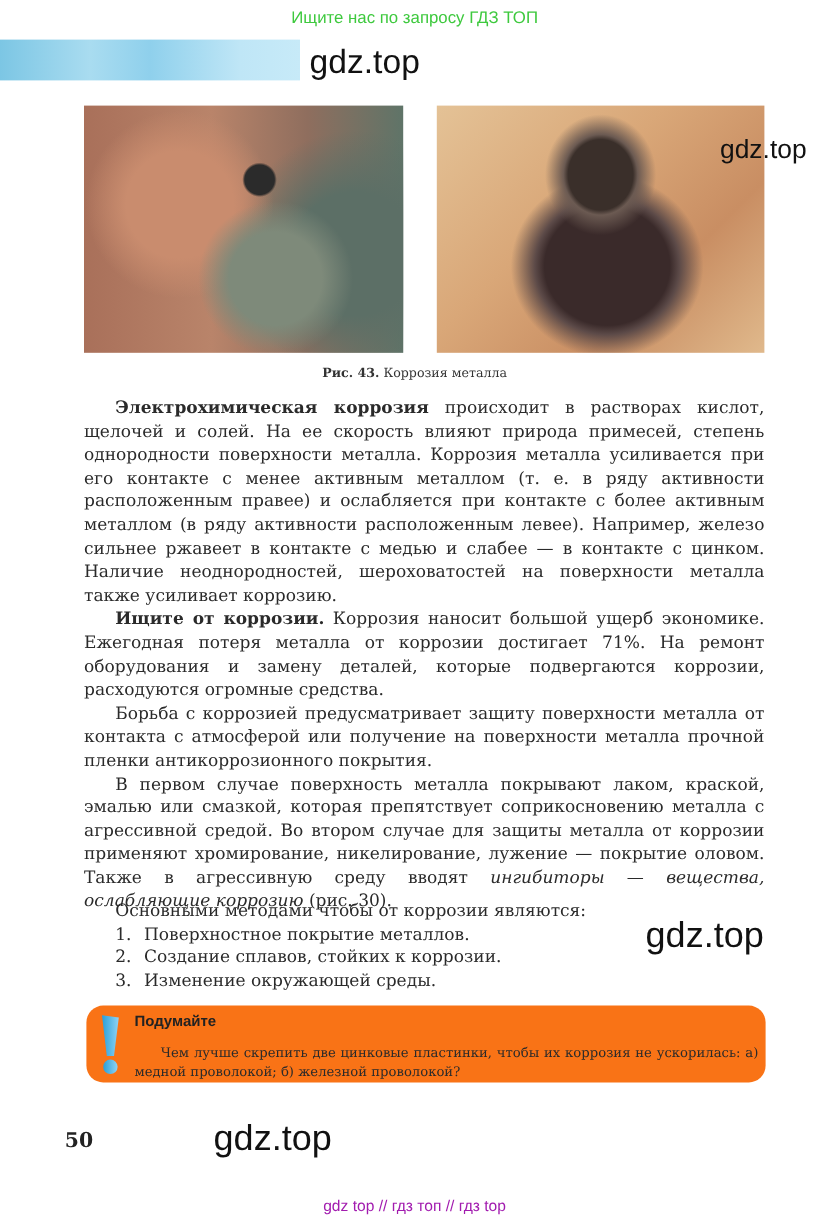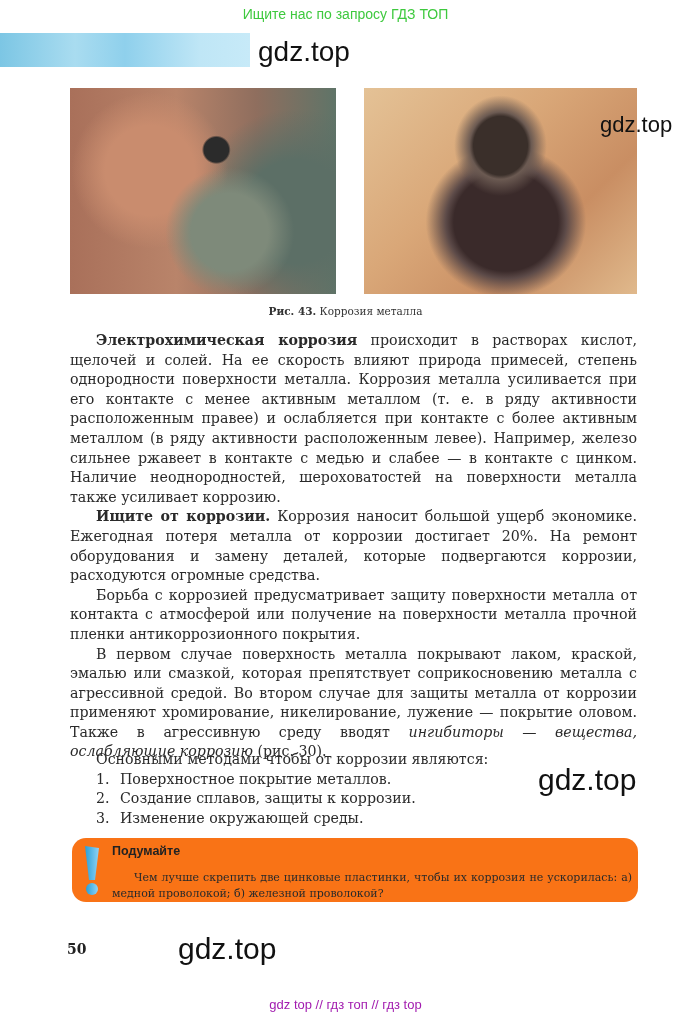--- a/index.html
+++ b/index.html
@@ -31,50 +31,50 @@
   .t1 { top:331px; }
   .list { position:absolute; top:750px; left:70px; width:567px; font-size:14.2px; line-height:19.6px; }
   .list .intro { padding-left:26px; }
   .list .item { padding-left:26px; }
   .list .num { display:inline-block; width:24px; }
   .callout { position:absolute; top:838px; left:72px; width:566px; height:64px; background:#f97316; border-radius:14px; }
   .callout-icon { position:absolute; left:10px; top:6px; width:20px; height:52px; }
   .callout-title { position:absolute; left:40px; top:6px; font-family:"Liberation Sans", sans-serif; font-weight:bold; font-size:12.5px; color:#222; }
   .callout-text { position:absolute; left:40px; top:32px; width:520px; font-size:11px; line-height:16px; text-align:justify; color:#2a2a2a; }
   .callout-text span.indent { display:inline-block; width:22px; }
-  .page-num { position:absolute; top:941px; left:67px; font-size:14px; font-weight:bold; color:#222; }
+  .page-num { position:absolute; top:941px; left:54px; font-size:17px; font-weight:bold; color:#222; }
   .footer { position:absolute; top:997px; left:0; width:691px; text-align:center; font-family:"Liberation Sans", sans-serif; font-size:13px; color:#a21caf; }
 </style>
 </head>
 <body>
 
 <div class="top-banner">Ищите нас по запросу ГДЗ ТОП</div>
 <div class="header-strip"></div>
 <div class="wm wm-1">gdz.top</div>
 
 <div class="photo photo-1"></div>
 <div class="photo photo-2"></div>
 <div class="wm wm-2">gdz.top</div>
 
 <div class="caption">
   <b>Рис. 43.</b>
   <span>Коррозия металла</span>
 </div>
 
 <div class="body-text t1">
   <p><b>Электрохимическая коррозия</b><span> происходит в растворах кислот, щелочей и солей. На ее скорость влияют природа примесей, степень однородности поверхности металла. Коррозия металла усиливается при его контакте с менее активным металлом (т. е. в ряду активности расположенным правее) и ослабляется при контакте с более активным металлом (в ряду активности расположенным левее). Например, железо сильнее ржавеет в контакте с медью и слабее — в контакте с цинком. Наличие неоднородностей, шероховатостей на поверхности металла также усиливает коррозию.</span></p>
-  <p><b>Ищите от коррозии.</b><span> Коррозия наносит большой ущерб экономике. Ежегодная потеря металла от коррозии достигает 20%. На ремонт оборудования и замену деталей, которые подвергаются коррозии, расходуются огромные средства.</span></p>
+  <p><b>Ищите от коррозии.</b><span> Коррозия наносит большой ущерб экономике. Ежегодная потеря металла от коррозии достигает 71%. На ремонт оборудования и замену деталей, которые подвергаются коррозии, расходуются огромные средства.</span></p>
   <p>Борьба с коррозией предусматривает защиту поверхности металла от контакта с атмосферой или получение на поверхности металла прочной пленки антикоррозионного покрытия.</p>
   <p><span>В первом случае поверхность металла покрывают лаком, краской, эмалью или смазкой, которая препятствует соприкосновению металла с агрессивной средой. Во втором случае для защиты металла от коррозии применяют хромирование, никелирование, лужение — покрытие оловом. Также в агрессивную среду вводят </span><i>ингибиторы — вещества, ослабляющие коррозию</i><span> (рис. 30).</span></p>
 </div>
 
 <div class="list">
   <div class="intro">Основными методами чтобы от коррозии являются:</div>
   <div class="item"><span class="num">1.</span><span>Поверхностное покрытие металлов.</span></div>
-  <div class="item"><span class="num">2.</span><span>Создание сплавов, защиты к коррозии.</span></div>
+  <div class="item"><span class="num">2.</span><span>Создание сплавов, стойких к коррозии.</span></div>
   <div class="item"><span class="num">3.</span><span>Изменение окружающей среды.</span></div>
 </div>
 <div class="wm wm-3">gdz.top</div>
 
 <div class="callout">
   <svg class="callout-icon" viewBox="0 0 20 52">
     <defs>
         <linearGradient id="g" x1="0" x2="1">
           <stop offset="0" stop-color="#2a9fd8"></stop>
           <stop offset="1" stop-color="#8fd3f4"></stop>

